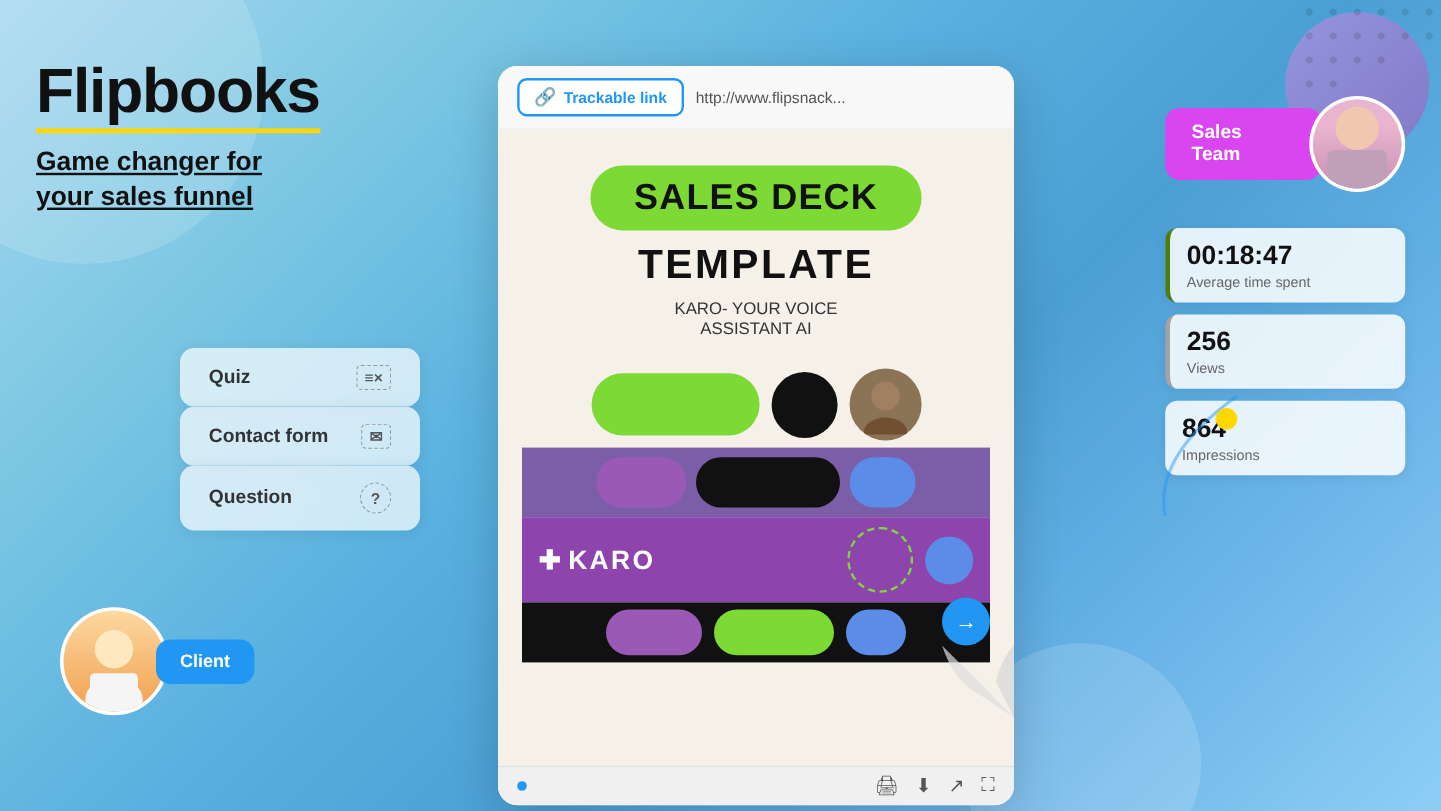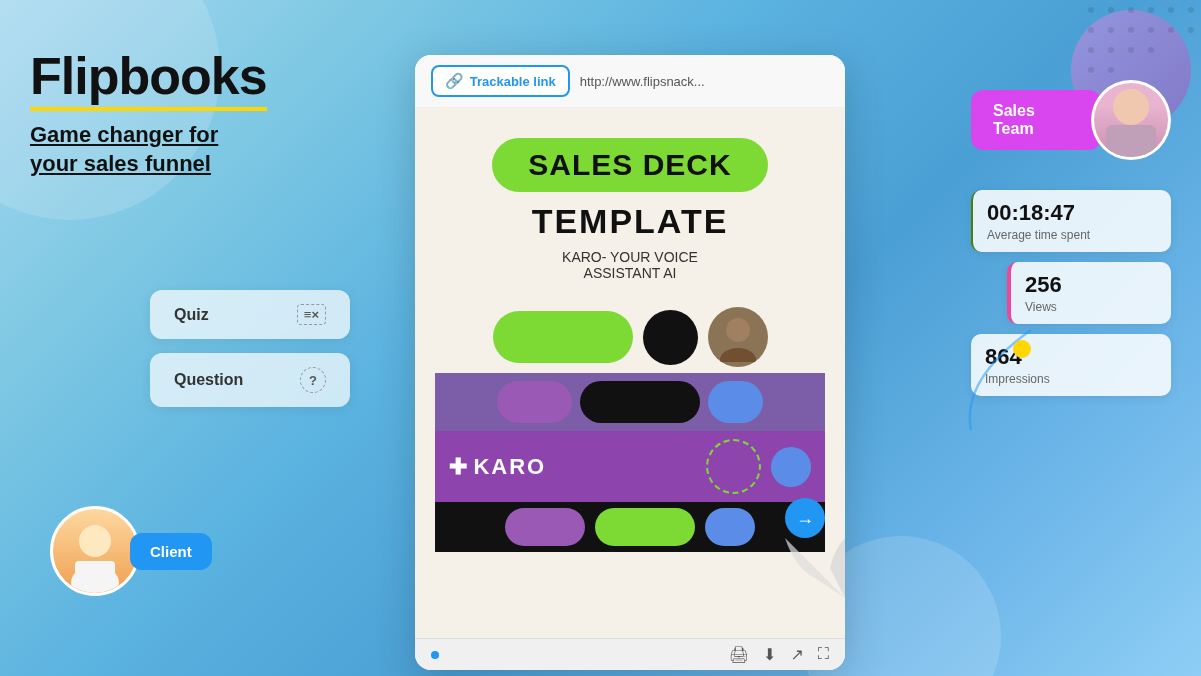--- a/index.html
+++ b/index.html
@@ -40,21 +40,20 @@
       text-decoration: underline;
     }
 
     
     .left-buttons {
       position: absolute;
       left: 150px;
       top: 290px;
       display: flex;
       flex-direction: column;
-      gap: 14px;
     }
     .feature-btn {
       background: rgba(255,255,255,0.7);
       border: none;
       border-radius: 12px;
       padding: 14px 24px;
       font-size: 16px;
       font-weight: 600;
       color: #333;
       cursor: pointer;
@@ -307,22 +306,22 @@
     }
     .stat-value {
       font-size: 22px;
       font-weight: 800;
       color: #111;
     }
     .stat-label {
       font-size: 12px;
       color: #666;
     }
-    .stat-accent-yellow { border-left: 2px solid #4d7c0f; }
-    .stat-accent-red { border-left: 4px solid #ec4899; margin-left: 36px; }
+    .stat-accent-yellow { border-left: 4px solid #4d7c0f; }
+    .stat-accent-red { border-left: 4px solid #a3a3a3; }
 
     
     .blob {
       position: absolute;
       border-radius: 50%;
       opacity: 0.15;
     }
     .blob-1 { width: 300px; height: 300px; background: #fff; top: -80px; left: -80px; }
     .blob-2 { width: 200px; height: 200px; background: #fff; bottom: -60px; right: 200px; }
 
@@ -386,20 +385,24 @@
     Game changer for<br>your sales funnel
   </div>
 </div>
 
 <div class="left-buttons">
   <button class="feature-btn">
     <span>Quiz</span>
     <span class="btn-icon" style="margin-left:auto; border:1.5px dashed #999; border-radius:4px; padding:2px 6px; font-size:13px;">≡×</span>
   </button>
   <button class="feature-btn">
+    <span>Contact form</span>
+    <span class="btn-icon" style="margin-left:auto; border:1.5px dashed #999; border-radius:4px; padding:2px 6px; font-size:13px;">✉</span>
+  </button>
+  <button class="feature-btn">
     <span>Question</span>
     <span class="btn-icon" style="margin-left:auto; border:1.5px dashed #999; border-radius:4px; padding:2px 6px; font-size:13px; border-radius:50%; width:26px; height:26px; display:flex; align-items:center; justify-content:center;">?</span>
   </button>
 </div>
 
 <div class="client-badge">
   <div class="avatar-person" style="width:90px; height:90px; border-radius:50%; border:3px solid white; background: linear-gradient(180deg,#fdd8a0,#f0a050); overflow:hidden; display:flex; align-items:flex-end; justify-content:center;">
 
     <svg width="80" height="80" viewBox="0 0 80 80">
       <circle cx="40" cy="28" r="16" fill="#fde8c0"></circle>

